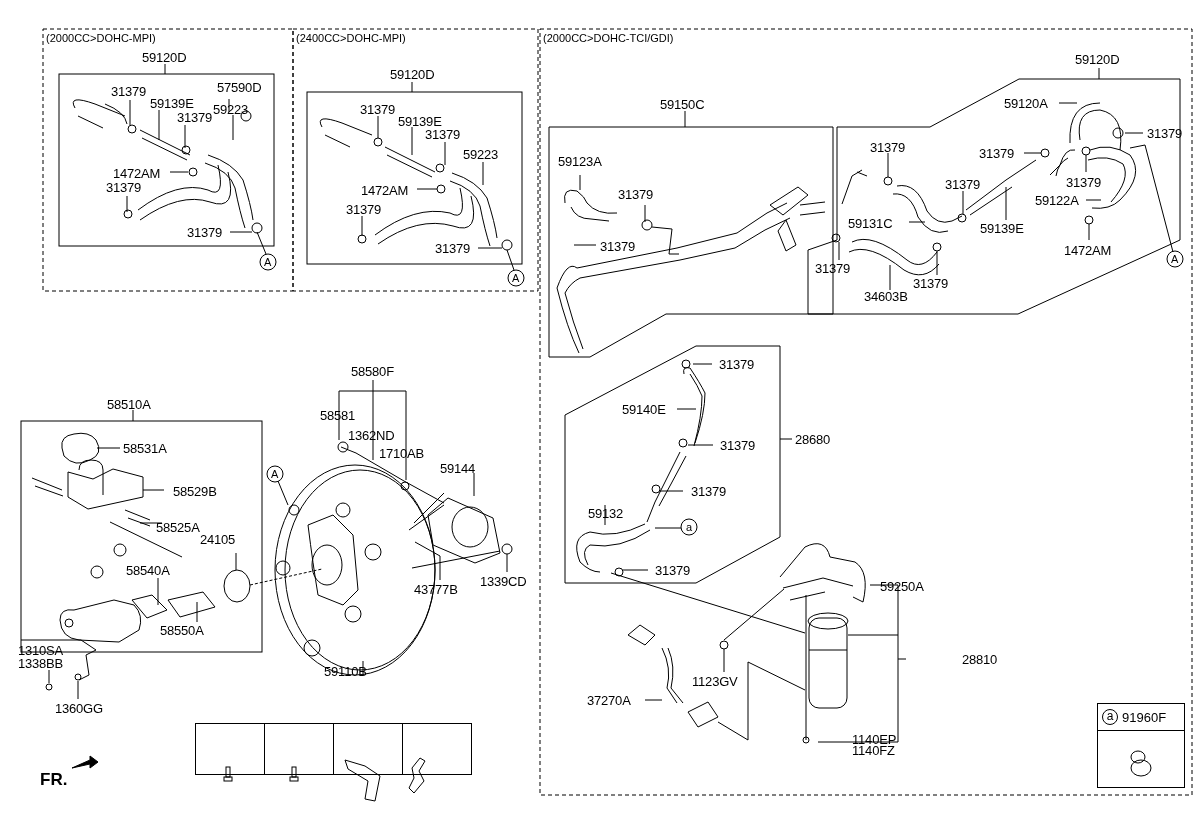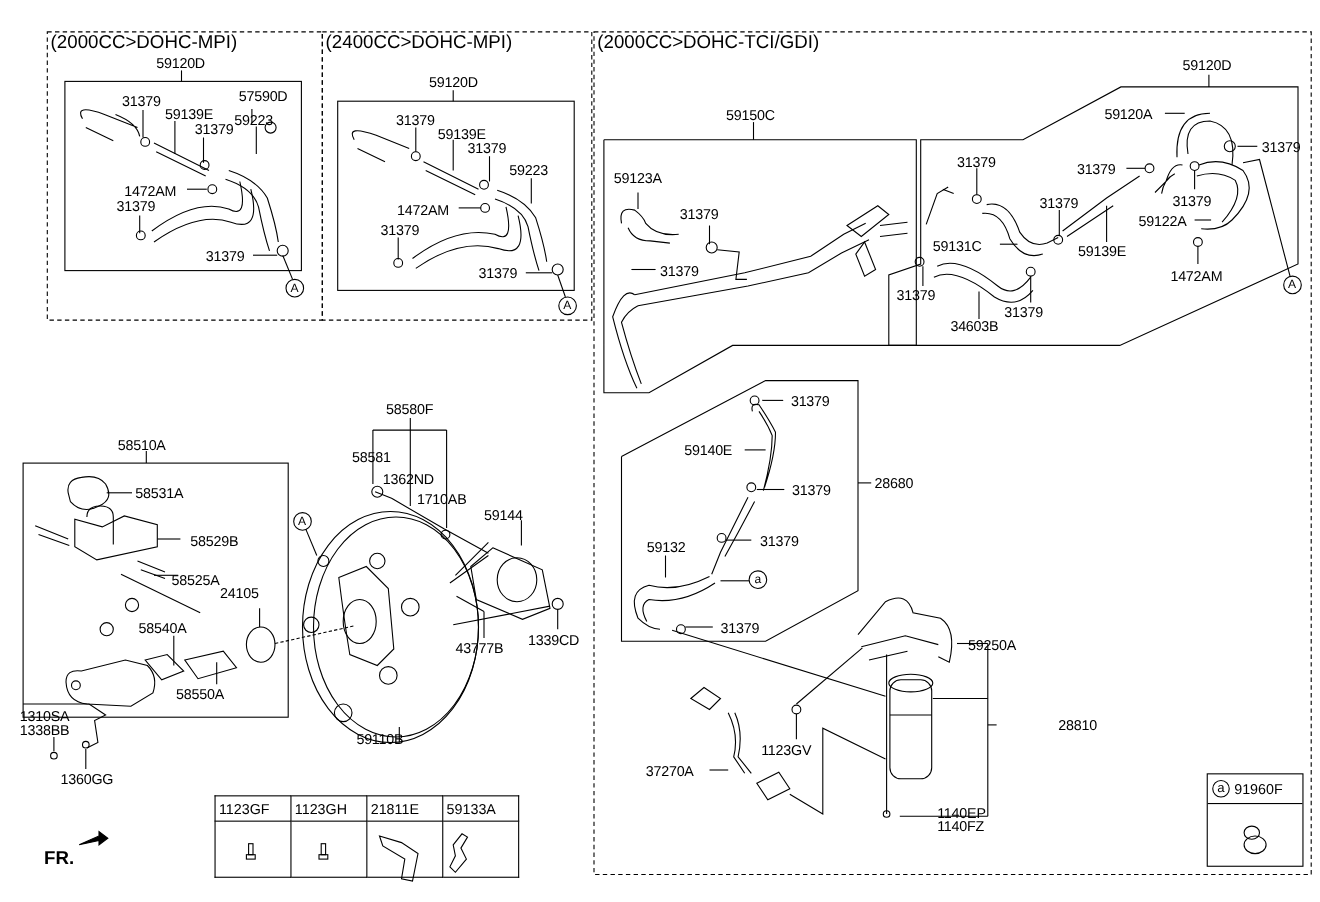--- a/index.html
+++ b/index.html
@@ -1,21 +1,21 @@
 <!DOCTYPE html>
 <html><head>
 <meta charset="utf-8">
 <style>
   html, body { margin:0; padding:0; background:#fff; }
   body { width:1200px; height:820px; position:relative; overflow:hidden;
          font-family:"Liberation Sans", sans-serif; color:#000; }
   svg#diagram { position:absolute; left:0; top:0; }
   .lbl { position:absolute; font-size:13px; line-height:13px; white-space:nowrap;
          font-family:"Liberation Sans", sans-serif; color:#000; letter-spacing:-0.2px; }
-  .sect { position:absolute; font-size:17px; line-height:13px; white-space:nowrap; }
+  .sect { position:absolute; font-size:11px; line-height:13px; white-space:nowrap; }
   .fr { position:absolute; left:40px; top:770px; font-weight:bold; font-size:17px; }
   .tbl { position:absolute; left:195px; top:723px; border-collapse:collapse; }
   .tbl td { border:1px solid #000; font-size:13px; padding:0 3px; height:22px; width:62px; }
   .tbl tr.icons td { height:50px; text-align:center; }
   .legend { position:absolute; left:1097px; top:703px; width:86px; height:83px; border:1px solid #000; }
   .legend .head { height:26px; border-bottom:1px solid #000; font-size:13px; display:flex; align-items:center; padding-left:4px; gap:4px; }
   .circ { display:inline-block; width:14px; height:14px; border:1px solid #000; border-radius:50%;
           font-size:12px; line-height:13px; text-align:center; }
 </style>
 </head>
@@ -277,21 +277,21 @@
 <div class="lbl" style="left:1004px;top:97px">59120A</div>
 <div class="lbl" style="left:1147px;top:127px">31379</div>
 <div class="lbl" style="left:1066px;top:176px">31379</div>
 <div class="lbl" style="left:1035px;top:194px">59122A</div>
 <div class="lbl" style="left:1064px;top:244px">1472AM</div>
 <div class="lbl" style="left:1171px;top:253px;font-size:11px">A</div>
 <div class="lbl" style="left:719px;top:358px">31379</div>
 <div class="lbl" style="left:622px;top:403px">59140E</div>
 <div class="lbl" style="left:720px;top:439px">31379</div>
 <div class="lbl" style="left:691px;top:485px">31379</div>
-<div class="lbl" style="left:588px;top:491px">59132</div>
+<div class="lbl" style="left:588px;top:507px">59132</div>
 <div class="lbl" style="left:686px;top:521px;font-size:11px">a</div>
 <div class="lbl" style="left:655px;top:564px">31379</div>
 <div class="lbl" style="left:880px;top:580px">59250A</div>
 <div class="lbl" style="left:962px;top:653px">28810</div>
 <div class="lbl" style="left:692px;top:675px">1123GV</div>
 <div class="lbl" style="left:587px;top:694px">37270A</div>
 <div class="lbl" style="left:852px;top:733px">1140EP</div>
 <div class="lbl" style="left:852px;top:744px">1140FZ</div>
 
 <div class="lbl" style="left:107px;top:398px">58510A</div>
@@ -312,26 +312,20 @@
 <div class="lbl" style="left:440px;top:462px">59144</div>
 <div class="lbl" style="left:414px;top:583px">43777B</div>
 <div class="lbl" style="left:480px;top:575px">1339CD</div>
 <div class="lbl" style="left:324px;top:665px">59110B</div>
 <div class="lbl" style="left:271px;top:468px;font-size:11px">A</div>
 
 <div class="fr">FR.</div>
 
 <table class="tbl">
   <tbody>
-      <tr>
-    <td>1123GF</td>
-    <td>1123GH</td>
-    <td>21811E</td>
-    <td>59133A</td>
-  </tr>
   <tr class="icons">
     <td></td>
     <td></td>
     <td></td>
     <td></td>
   </tr>
 </tbody>
   </table>
 
 <div class="legend">

